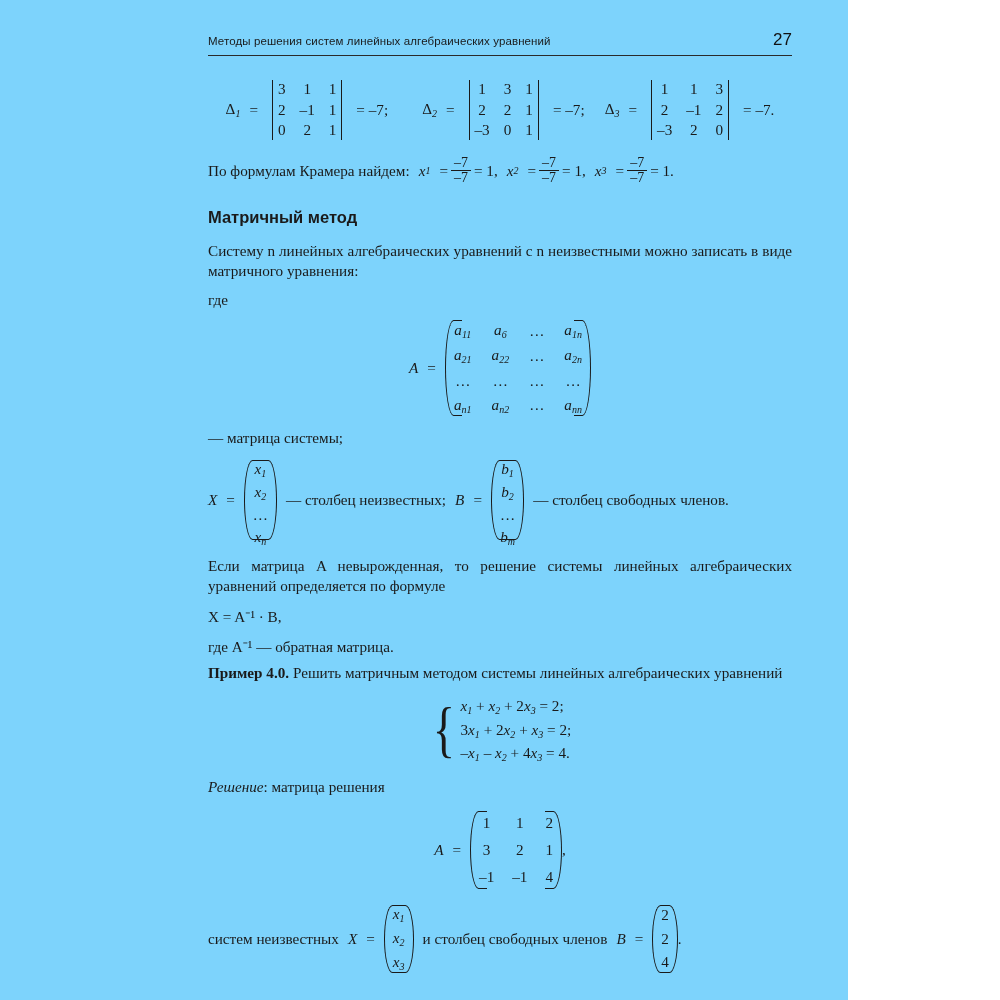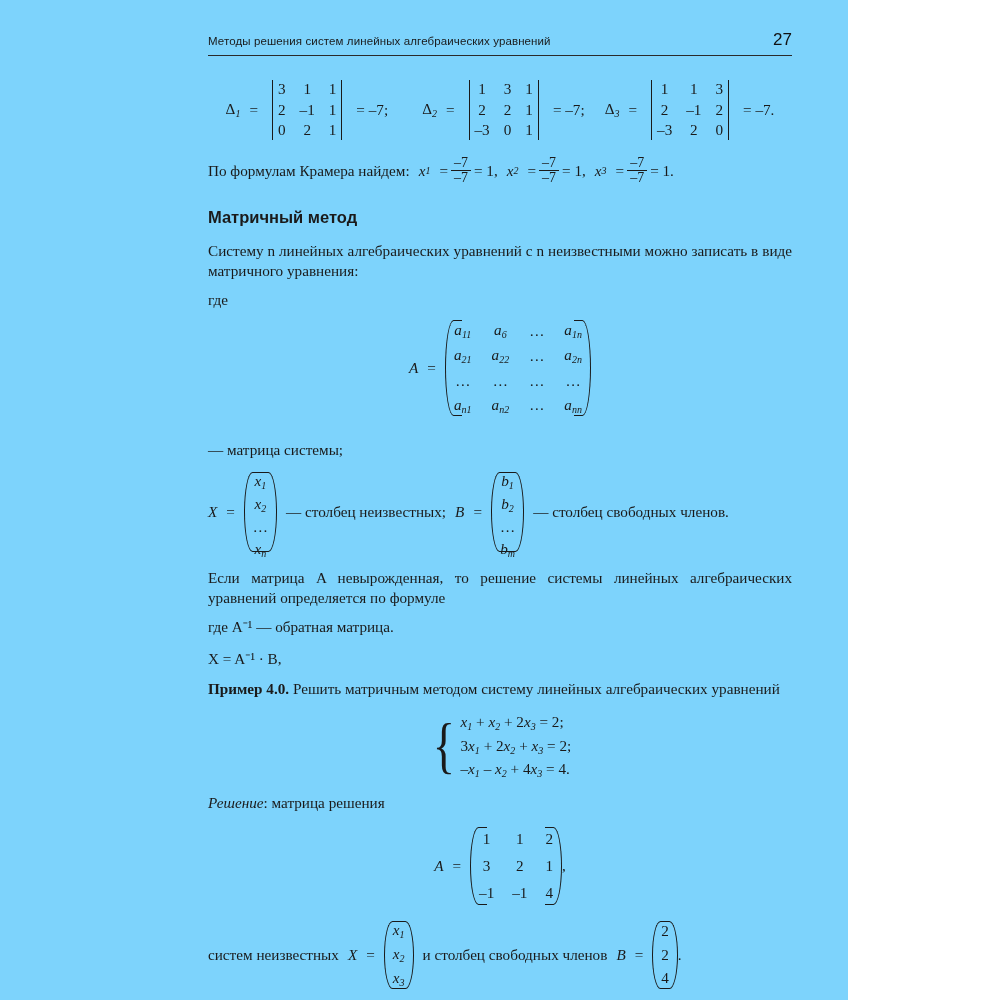--- a/index.html
+++ b/index.html
@@ -314,21 +314,21 @@
             <span class="mi">a<span class="sub">n1</span></span>
             <span class="mi">a<span class="sub">n2</span></span>
             <span>…</span>
             <span class="mi">a<span class="sub">nn</span></span>
           </span>
           <span class="paren right"></span>
         </span>
       </span>
     </div>
 
-    <p class="par tight" style="margin-top:24px;">— матрица системы;</p>
+    <p class="par tight" style="margin-top:12px;">— матрица системы;</p>
 
     <div class="blockline" style="margin:12px 0 16px 0;">
       <span class="math inline-mid">
         <span class="mi">X</span>
         <span class="gap-sm"></span>
           <span>=</span>
           <span class="gap-sm"></span>
         <span class="mwrap" style="height:80px;">
           <span class="paren left"></span>
           <span class="mgrid" style="grid-template-columns:auto;row-gap:3px;">
@@ -358,27 +358,27 @@
           </span>
           <span class="paren right"></span>
         </span>
       </span>
       <span class="gap-sm"></span>
       <span class="math">— столбец свободных членов.</span>
     </div>
 
     <p class="par" style="margin-top:16px;">Если матрица A невырожденная, то решение системы линейных алгебраических уравнений определяется по формуле</p>
 
+    <p class="par center math" style="margin:12px 0 10px 0;">X = A⁻¹ · B,</p>
+
     <p class="par tight">где A⁻¹ — обратная матрица.</p>
-
-    <p class="par center math" style="margin:12px 0 10px 0;">X = A⁻¹ · B,</p>
 
     <p class="par" style="margin-top:6px;">
       <span class="bold">Пример 4.0.</span>
-      <span>Решить матричным методом систему линейных алгебраических уравнений</span>
+      <span>Решить матричным методом системы линейных алгебраических уравнений</span>
     </p>
 
     <div class="row-math" style="margin:14px 0 14px 0;">
       <span class="math inline-mid">
         <span class="brace">{</span>
         <span class="syslines">
           <span><span class="mi">x</span><span class="sub">1</span> + <span class="mi">x</span><span class="sub">2</span> + 2<span class="mi">x</span><span class="sub">3</span> = 2;</span>
           <span>3<span class="mi">x</span><span class="sub">1</span> + 2<span class="mi">x</span><span class="sub">2</span> + <span class="mi">x</span><span class="sub">3</span> = 2;</span>
           <span>–<span class="mi">x</span><span class="sub">1</span> – <span class="mi">x</span><span class="sub">2</span> + 4<span class="mi">x</span><span class="sub">3</span> = 4.</span>
         </span>

